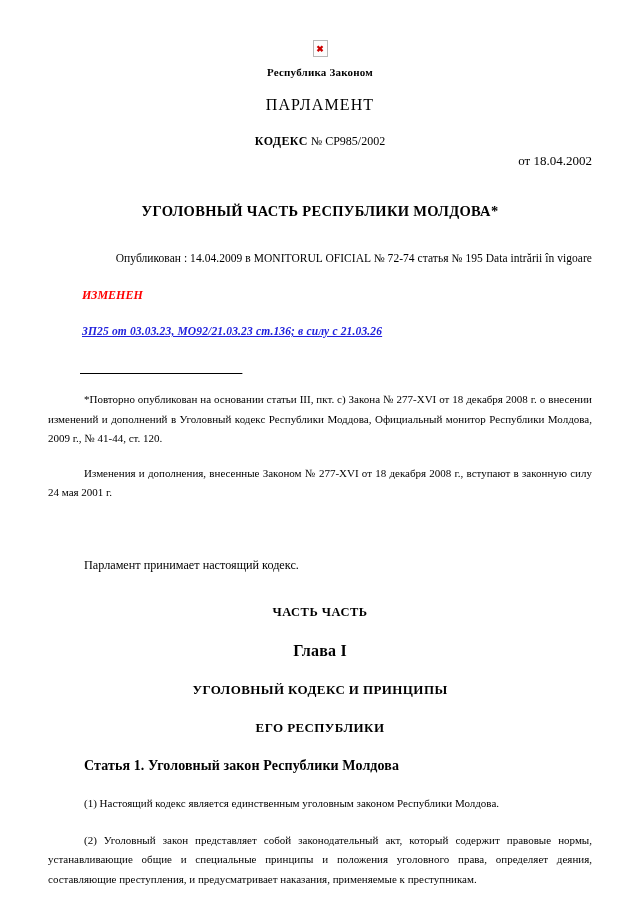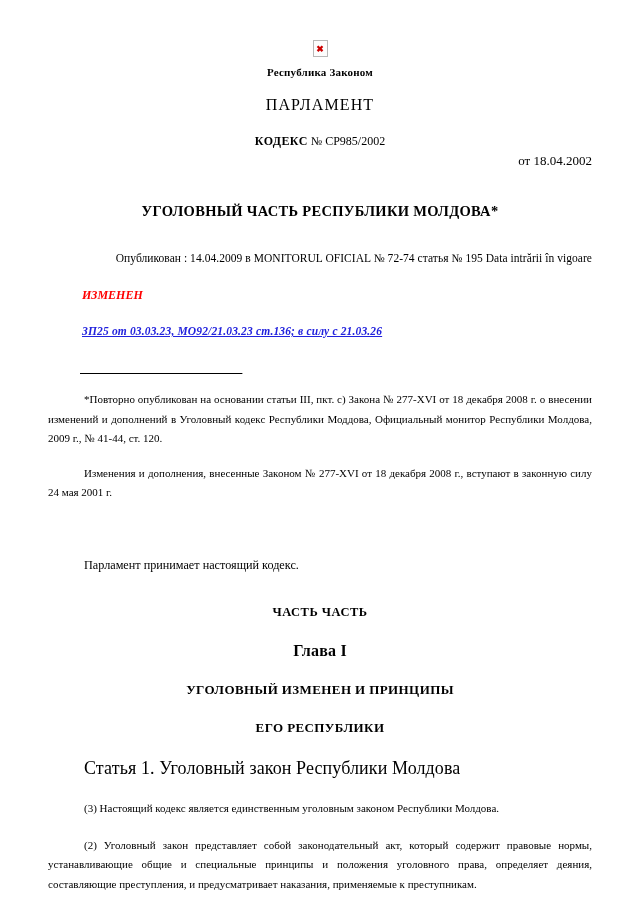--- a/index.html
+++ b/index.html
@@ -146,22 +146,22 @@
   }
   .center-head.chapter {
     font-size: 16px;
     letter-spacing: 0.2px;
   }
   .center-head.big {
     font-size: 13px;
     letter-spacing: 0.4px;
   }
   .article-head {
-    font-weight: normal;
-    font-size: 18px;
+    font-weight: bold;
+    font-size: 14px;
     margin: 0 0 20px 36px;
     letter-spacing: 0.1px;
   }
   .lead-in {
     font-size: 12.2px;
     line-height: 19.5px;
     margin: 0 0 30px 0;
     text-indent: 36px;
     font-family: Liberation Serif, serif;
   }
@@ -202,23 +202,23 @@
     <p class="body tight">*Повторно опубликован на основании статьи III, пкт. c) Закона № 277-XVI от 18 декабря 2008 г. о внесении изменений и дополнений в Уголовный кодекс Республики Моддова, Официальный монитор Республики Молдова, 2009 г., № 41-44, ст. 120.</p>
 
     <p class="body">Изменения и дополнения, внесенные Законом № 277-XVI от 18 декабря 2008 г., вступают в законную силу 24 мая 2001 г.</p>
 
     <div class="gap-lg"></div>
 
     <div class="lead-in">Парламент принимает настоящий кодекс.</div>
 
     <div class="center-head">ЧАСТЬ ЧАСТЬ</div>
     <div class="center-head chapter">Глава I</div>
-    <div class="center-head big">УГОЛОВНЫЙ ИЗМЕНЕН И ПРИНЦИПЫ</div>
+    <div class="center-head big">УГОЛОВНЫЙ КОДЕКС И ПРИНЦИПЫ</div>
     <div class="center-head big">ЕГО РЕСПУБЛИКИ</div>
 
     <div class="article-head">Статья 1. Уголовный закон Республики Молдова</div>
 
-    <p class="body">(3) Настоящий кодекс является единственным уголовным законом Республики Молдова.</p>
+    <p class="body">(1) Настоящий кодекс является единственным уголовным законом Республики Молдова.</p>
     <p class="body">(2) Уголовный закон представляет собой законодательный акт, который содержит правовые нормы, устанавливающие общие и специальные принципы и положения уголовного права, определяет деяния, составляющие преступления, и предусматривает наказания, применяемые к преступникам.</p>
     <p class="body">(3) Настоящий кодекс применяется в соответствии с положениями Конституции Республики Молдова и международных актов, одной из сторон которых является Республика Молдова. При наличии несоответствий с международными актами об</p>
 
   </div>
 </div>
 
 </body></html>

